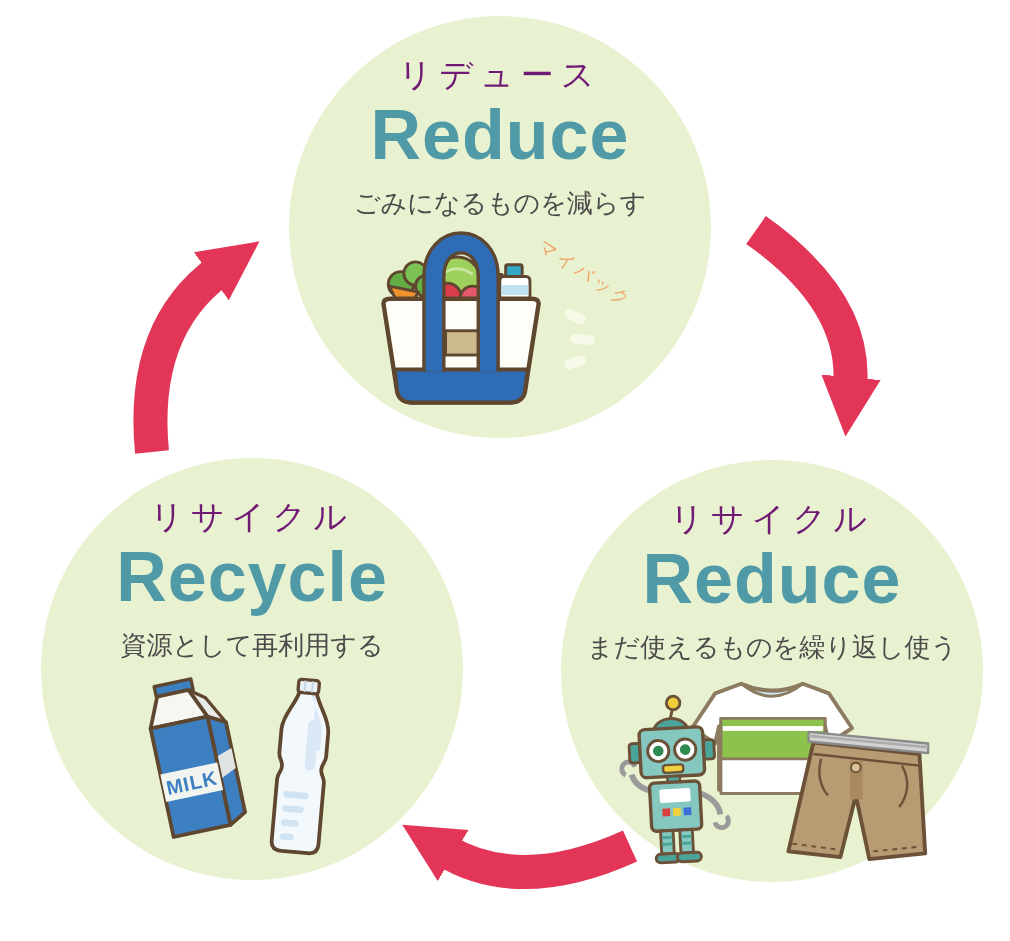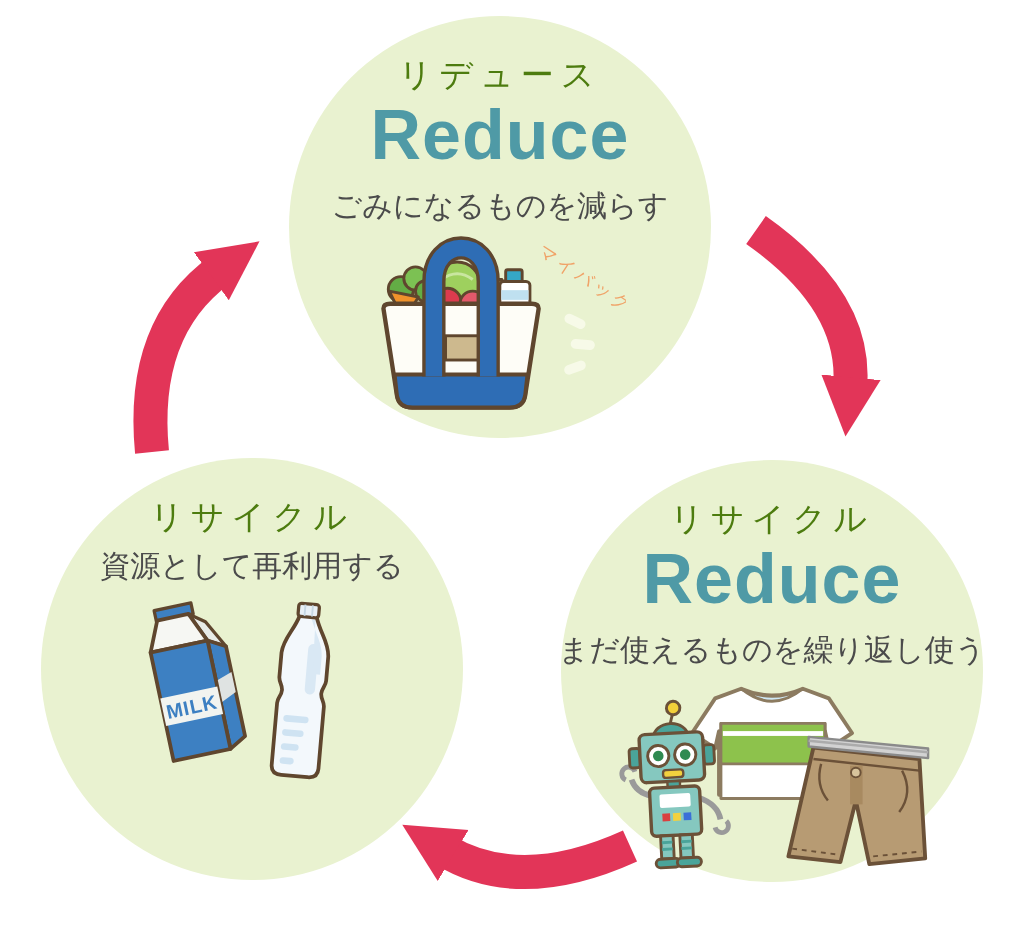--- a/index.html
+++ b/index.html
@@ -10,29 +10,29 @@
   .cycle-arrows{position:absolute;left:0;top:0;width:1010px;height:941px;}
   .node{
     position:absolute;width:422px;height:422px;border-radius:50%;
     background:#e9f2d0;display:flex;flex-direction:column;align-items:center;
     text-align:center;
   }
   #node-reduce{left:289px;top:16px;}
   #node-recycle{left:41px;top:458px;text-align:right;}
   #node-reuse{left:561px;top:460px;}
   .kana{
-    margin-top:42px;font-size:33px;line-height:1;color:#4d7c0f;
+    margin-top:42px;font-size:33px;line-height:1;color:#701a75;
     letter-spacing:7px;font-weight:500;
   }
   .eng{
     margin-top:8px;font-size:70px;line-height:1.05;font-weight:bold;color:#4f9aa6;
     letter-spacing:1px;
   }
   .desc{
-    margin-top:16px;font-size:30px;line-height:1.15;color:#4b4b4b;font-weight:500;
+    margin-top:16px;font-size:26px;line-height:1.15;color:#4b4b4b;font-weight:500;
     white-space:nowrap;
   }
   .illo{display:block;}
   .illo.bag{margin-top:8px;margin-left:-10px;}
   .illo.recy{margin-top:12px;}
   .illo.reuse{margin-top:10px;}
 </style>
 </head>
 <body>
 
@@ -75,20 +75,21 @@
       <path d="M20 80 Q20 75 27 75 L173 75 Q180 75 180 80 L166 170 Q164 182 150 182 L50 182 Q36 182 34 170 Z" fill="#fefdf7" stroke="#5f462e" stroke-width="4.5" stroke-linejoin="round"></path>
       <path d="M31.5 148 L168.5 148 L166 170 Q164 182 150 182 L50 182 Q36 182 34 170 Z" fill="#2e6db5" stroke="#5f462e" stroke-width="4" stroke-linejoin="round"></path>
       <rect x="84" y="108" width="34" height="25" fill="#cdb98e" stroke="#5f462e" stroke-width="3"></rect>
       <path d="M72 150 L72 52 C72 6 128 6 128 52 L128 150" fill="none" stroke="#5f462e" stroke-width="24"></path>
       <path d="M72 150 L72 52 C72 6 128 6 128 52 L128 150" fill="none" stroke="#2e6db5" stroke-width="17"></path>
     </svg>
   </div>
 
   <div class="node" id="node-recycle">
     <div class="kana">リサイクル</div>
+    <div class="eng">Recycle</div>
     <div class="desc">資源として再利用する</div>
 
     <svg class="illo recy" viewBox="0 0 260 200" width="244" height="188">
 
       <g transform="translate(66,104) rotate(-12)" stroke-linejoin="round">
         <rect x="-21" y="-95" width="40" height="12" fill="#3d80c2" stroke="#5f462e" stroke-width="3.5"></rect>
         <polygon points="14,-84 28,-52 46,-42 30,-72" fill="#e8ebe7" stroke="#5f462e" stroke-width="3.5"></polygon>
         <polygon points="-34,-52 -20,-84 14,-84 28,-52" fill="#f6f7f3" stroke="#5f462e" stroke-width="4"></polygon>
         <polygon points="28,-52 46,-42 46,56 28,66" fill="#3d80c2" stroke="#5f462e" stroke-width="4"></polygon>
         <polygon points="28,-8 46,-14 46,8 28,16" fill="#dfe3e2" stroke="none"></polygon>

